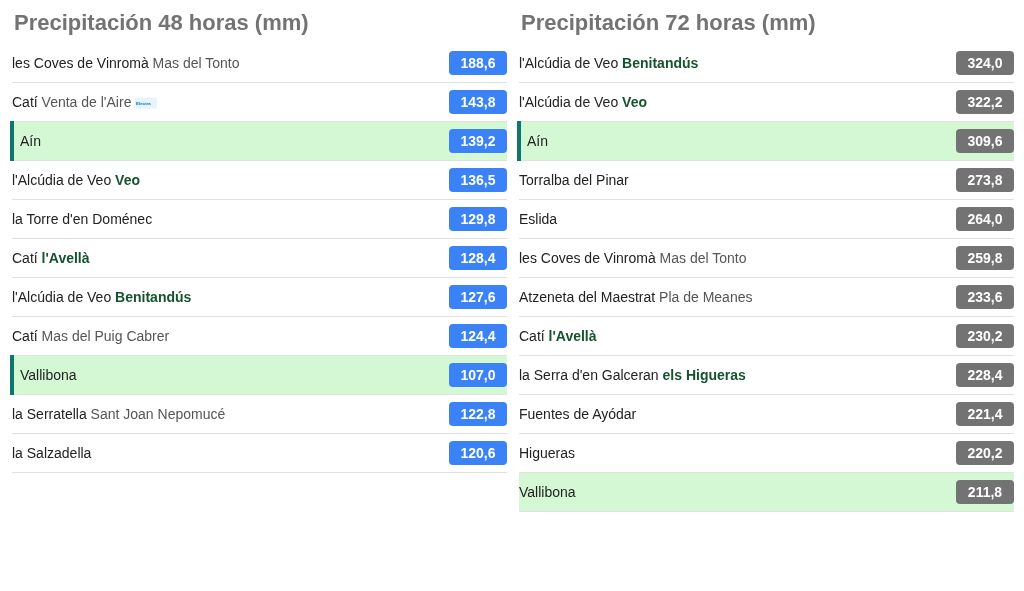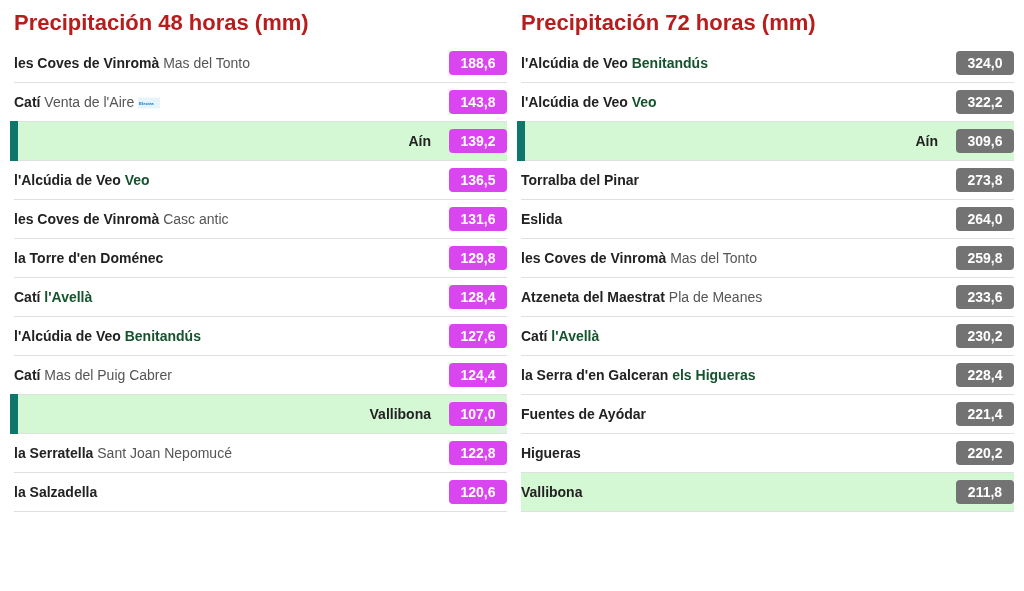--- a/index.html
+++ b/index.html
@@ -18,21 +18,21 @@
       gap: 10px;
     }
     .panel {
       flex: 1;
       display: flex;
       flex-direction: column;
     }
     .panel-title {
       font-size: 22px;
       font-weight: bold;
-      color: #b91c1c;
+      color: #737373;
       margin-bottom: 8px;
       padding-left: 4px;
     }
     .table {
       width: 100%;
       border-collapse: collapse;
     }
     .table tr {
       border-bottom: 1px solid #e0e0e0;
     }
@@ -40,26 +40,25 @@
       background-color: #d4f7d4;
     }
     .name-cell {
       padding: 7px 6px 7px 0px;
       font-size: 14px;
       color: #222;
       vertical-align: middle;
       position: relative;
     }
     .name-cell.has-border-left {
-      border-left: 8px solid #0f766e;
+      border-left: 4px solid #0f766e;
       padding-left: 6px;
-      text-align: right;
     }
     .name-cell .main-name {
-      font-weight: bold;
+      font-weight: normal;
       margin-top: 13px;
     }
     .name-cell .sub-name {
       font-weight: normal;
       color: #555;
     }
     .name-cell .sub-name-bold {
       font-weight: bold;
       color: #14532d;
     }
@@ -72,21 +71,21 @@
     .value-badge {
       display: inline-block;
       min-width: 58px;
       padding: 4px 8px;
       border-radius: 4px;
       color: #fff;
       font-weight: bold;
       font-size: 14px;
       text-align: center;
     }
-    .badge-blue { background-color: #d946ef; }
+    .badge-blue { background-color: #3b82f6; }
     .badge-purple { background-color: #737373; }
 
     .logo-inline {
       display: inline-flex;
       align-items: center;
       gap: 2px;
       font-size: 10px;
       color: #0077cc;
       font-weight: bold;
       vertical-align: middle;
@@ -121,24 +120,20 @@
           </tr>
           <tr class="highlighted">
             <td class="name-cell has-border-left"><span class="main-name">Aín</span></td>
             <td class="value-cell"><span class="value-badge badge-blue">139,2</span></td>
           </tr>
           <tr>
             <td class="name-cell"><span class="main-name">l'Alcúdia de Veo</span> <span class="sub-name-bold">Veo</span></td>
             <td class="value-cell"><span class="value-badge badge-blue">136,5</span></td>
           </tr>
           <tr>
-            <td class="name-cell"><span class="main-name">les Coves de Vinromà</span> <span class="sub-name">Casc antic</span></td>
-            <td class="value-cell"><span class="value-badge badge-blue">131,6</span></td>
-          </tr>
-          <tr>
             <td class="name-cell"><span class="main-name">la Torre d'en Doménec</span></td>
             <td class="value-cell"><span class="value-badge badge-blue">129,8</span></td>
           </tr>
           <tr>
             <td class="name-cell"><span class="main-name">Catí</span> <span class="sub-name-bold">l'Avellà</span></td>
             <td class="value-cell"><span class="value-badge badge-blue">128,4</span></td>
           </tr>
           <tr>
             <td class="name-cell"><span class="main-name">l'Alcúdia de Veo</span> <span class="sub-name-bold">Benitandús</span></td>
             <td class="value-cell"><span class="value-badge badge-blue">127,6</span></td>

